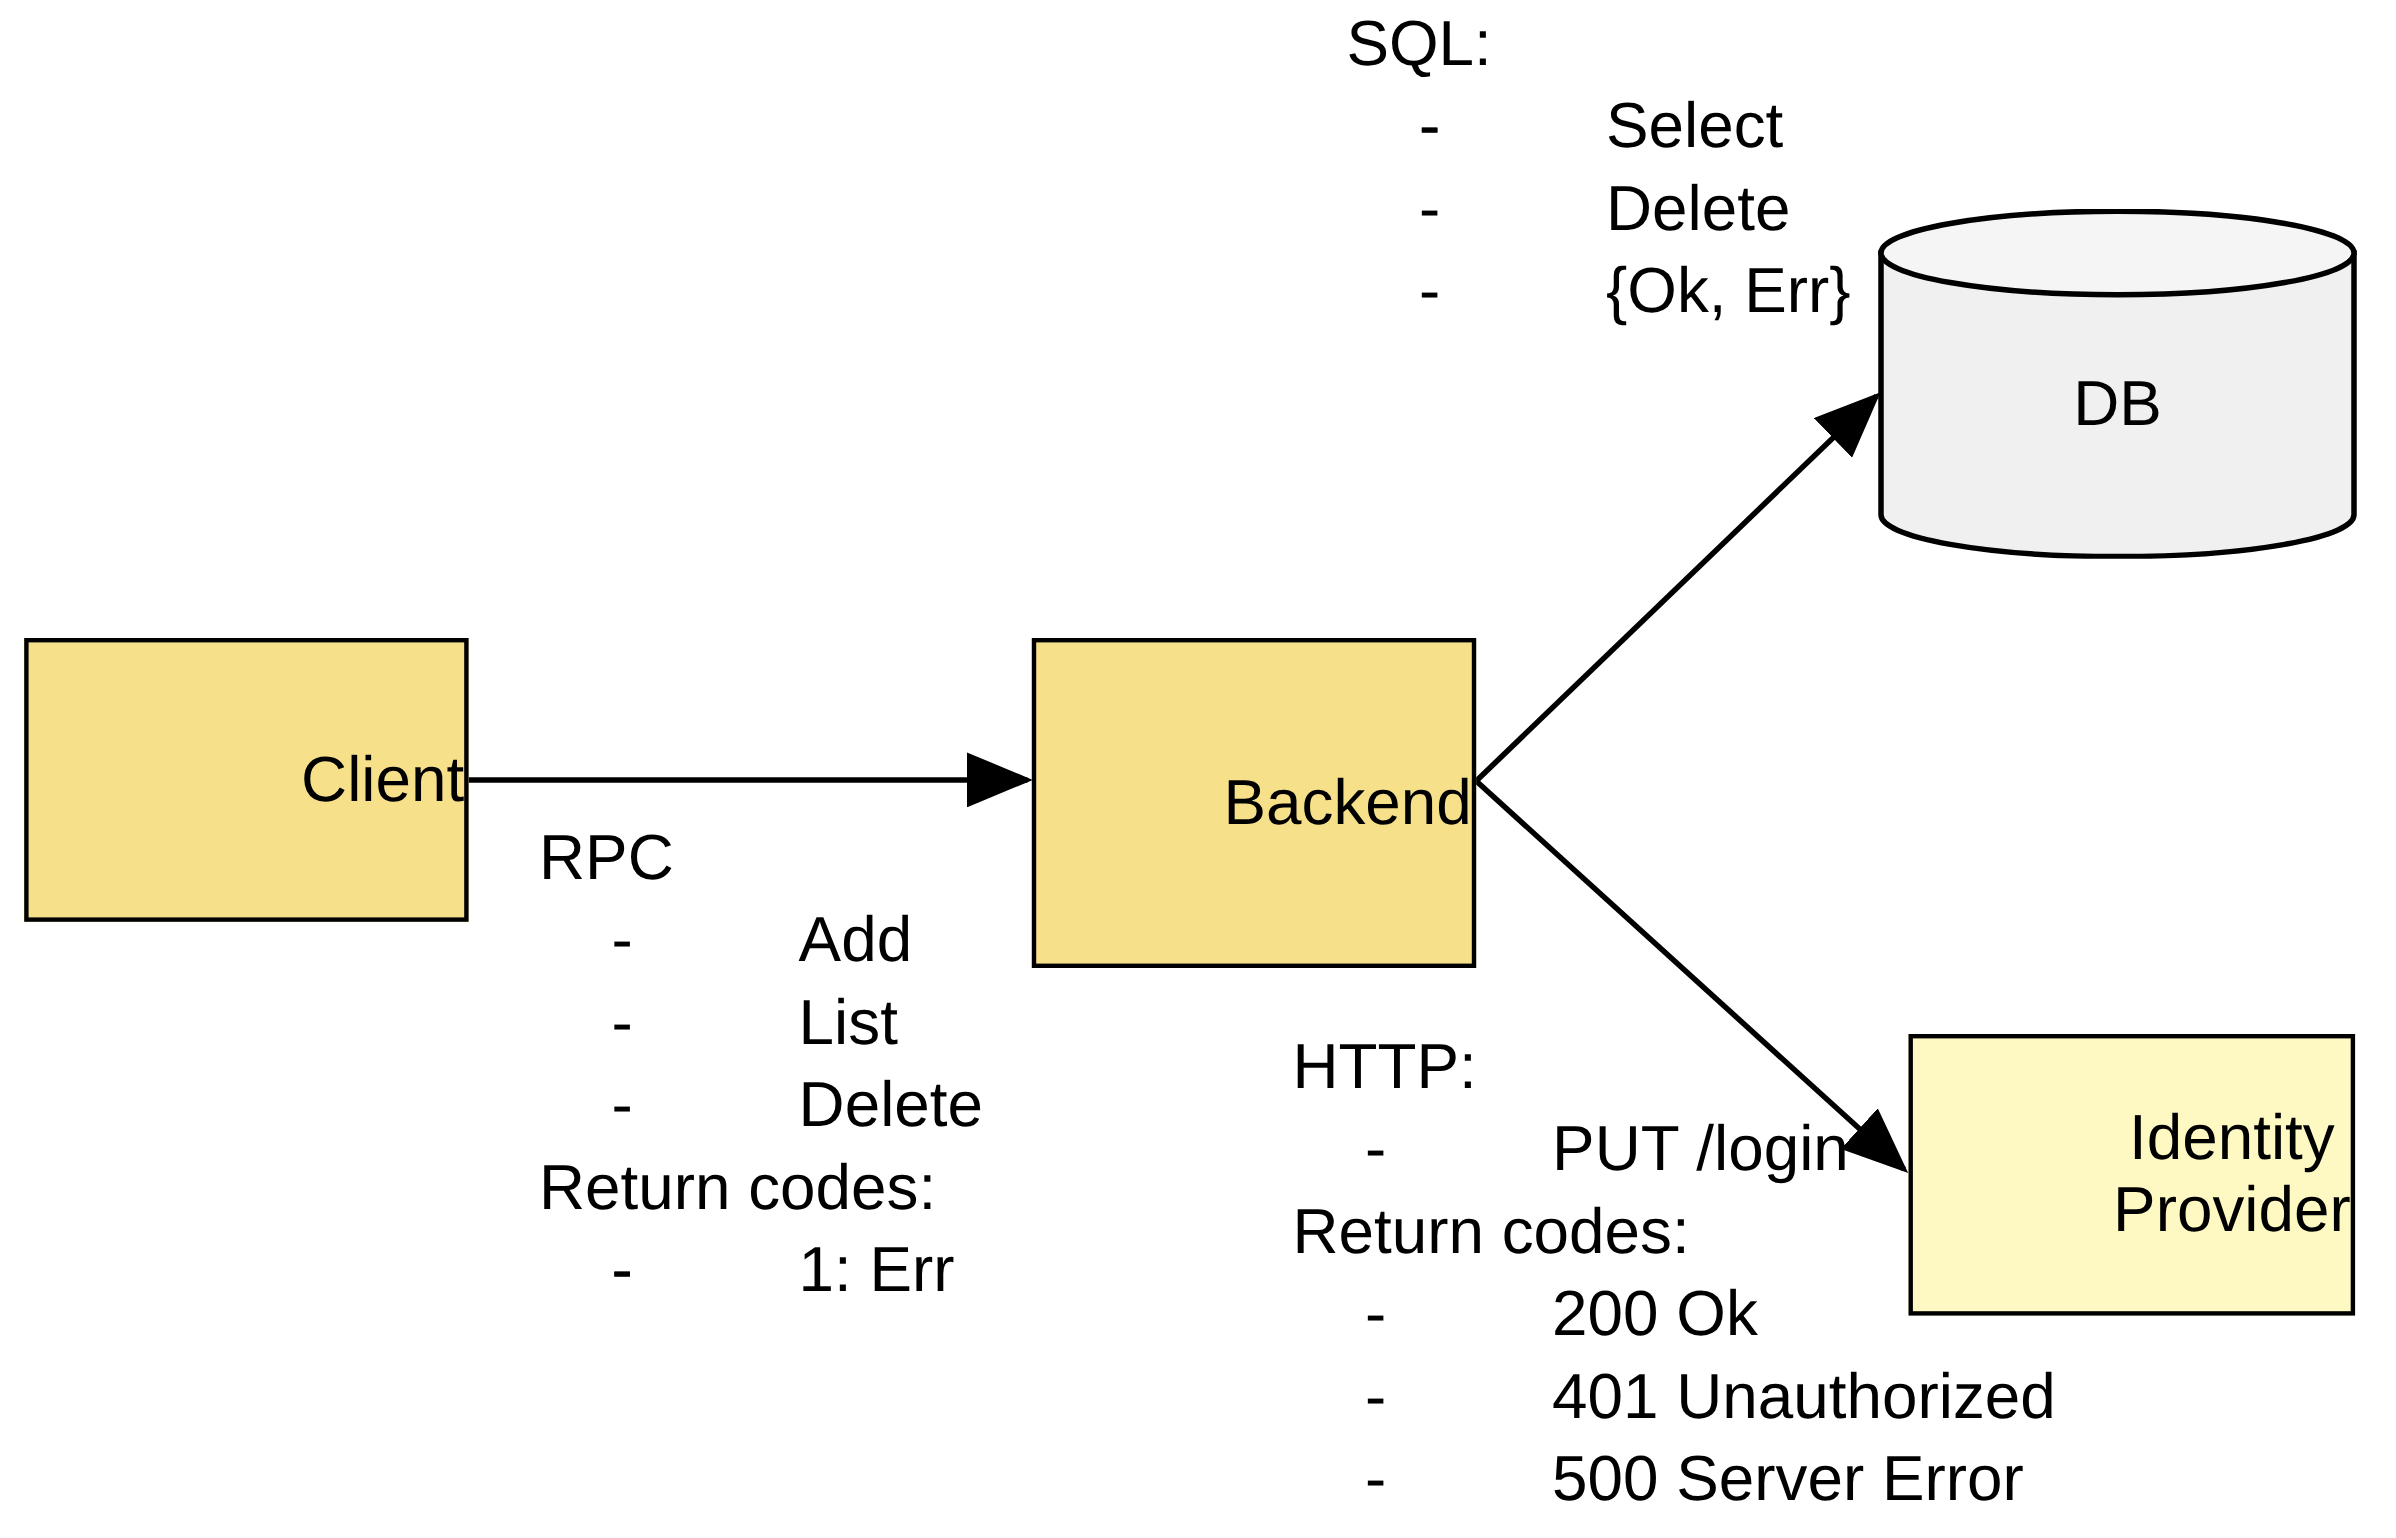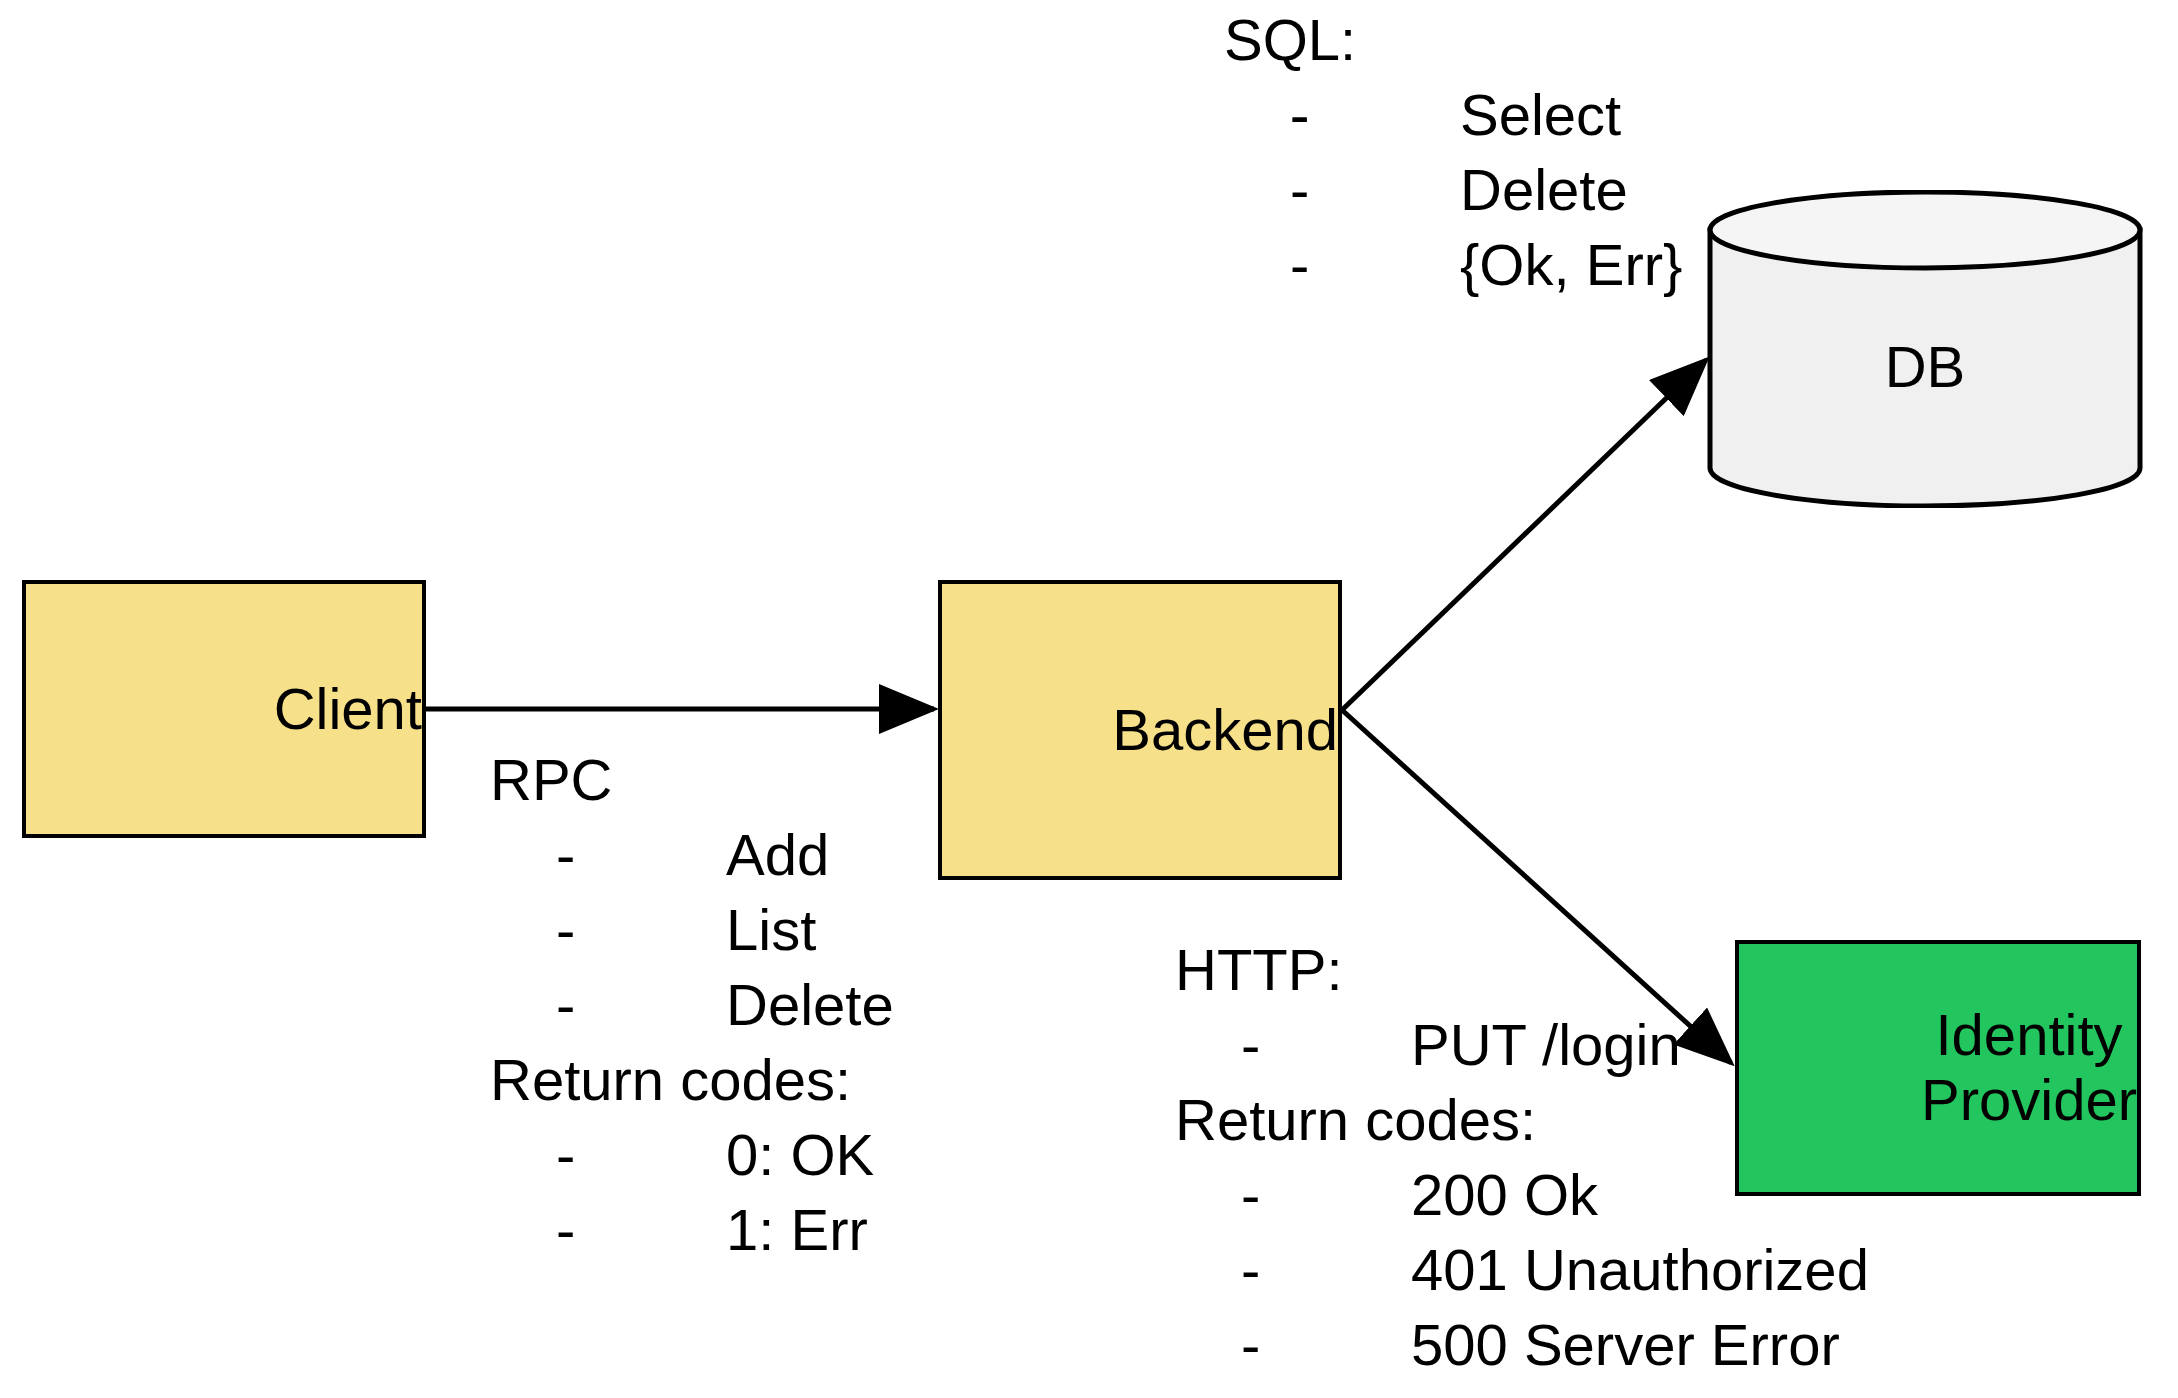--- a/index.html
+++ b/index.html
@@ -32,21 +32,21 @@
     box-sizing: border-box;
     border: 4px solid #000000;
     display: flex;
     align-items: center;
     justify-content: flex-end;
     text-align: center;
     font-size: 58px;
     line-height: 1.12;
   }
   .node-yellow { background: #F7E08A; }
-  .node-gray   { background: #22c55e; }
+  .node-gray   { background: #fef9c3; }
 
   #client-node  { left: 22px;   top: 580px; width: 404px; height: 258px; }
   #backend-node { left: 938px;  top: 580px; width: 404px; height: 300px; }
   #idp-node     { left: 1735px; top: 940px; width: 406px; height: 256px; }
 
   
   #db-node {
     position: absolute;
     left: 1706px;
     top: 190px;
@@ -173,21 +173,20 @@
     </span>
     <span class="bullet-row">
       <span class="dash">-</span>
       <span class="btext">Delete</span>
     </span>
 
     <span class="head">Return codes:</span>
 
     <span class="bullet-row">
       <span class="dash">-</span>
-      <span class="btext">0: OK</span>
     </span>
     <span class="bullet-row">
       <span class="dash">-</span>
       <span class="btext">1: Err</span>
     </span>
   </div>
 
   <div id="http-annot" class="annot">
     <span class="head">HTTP:</span>
 

